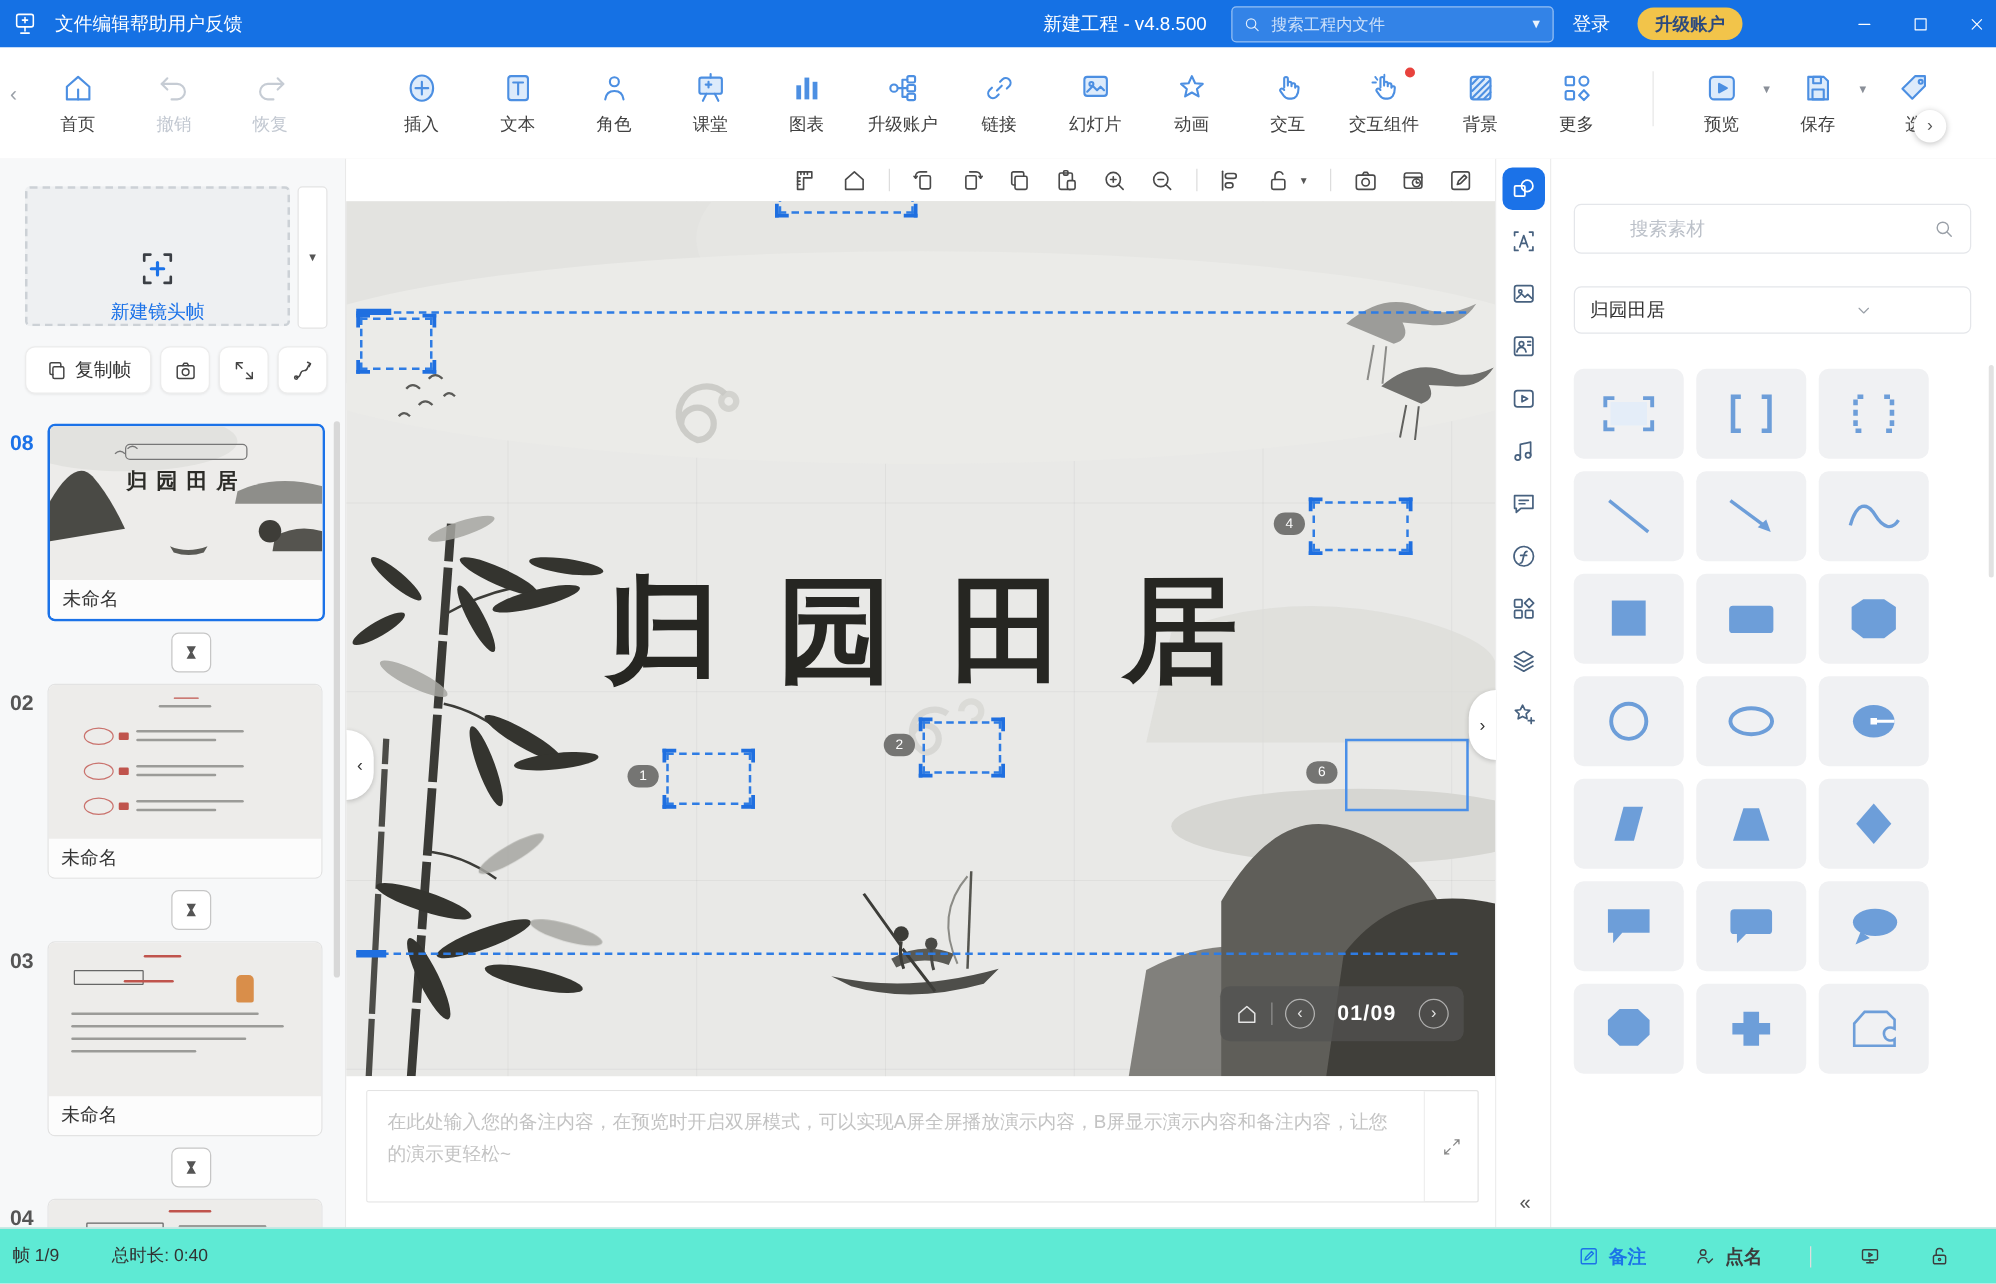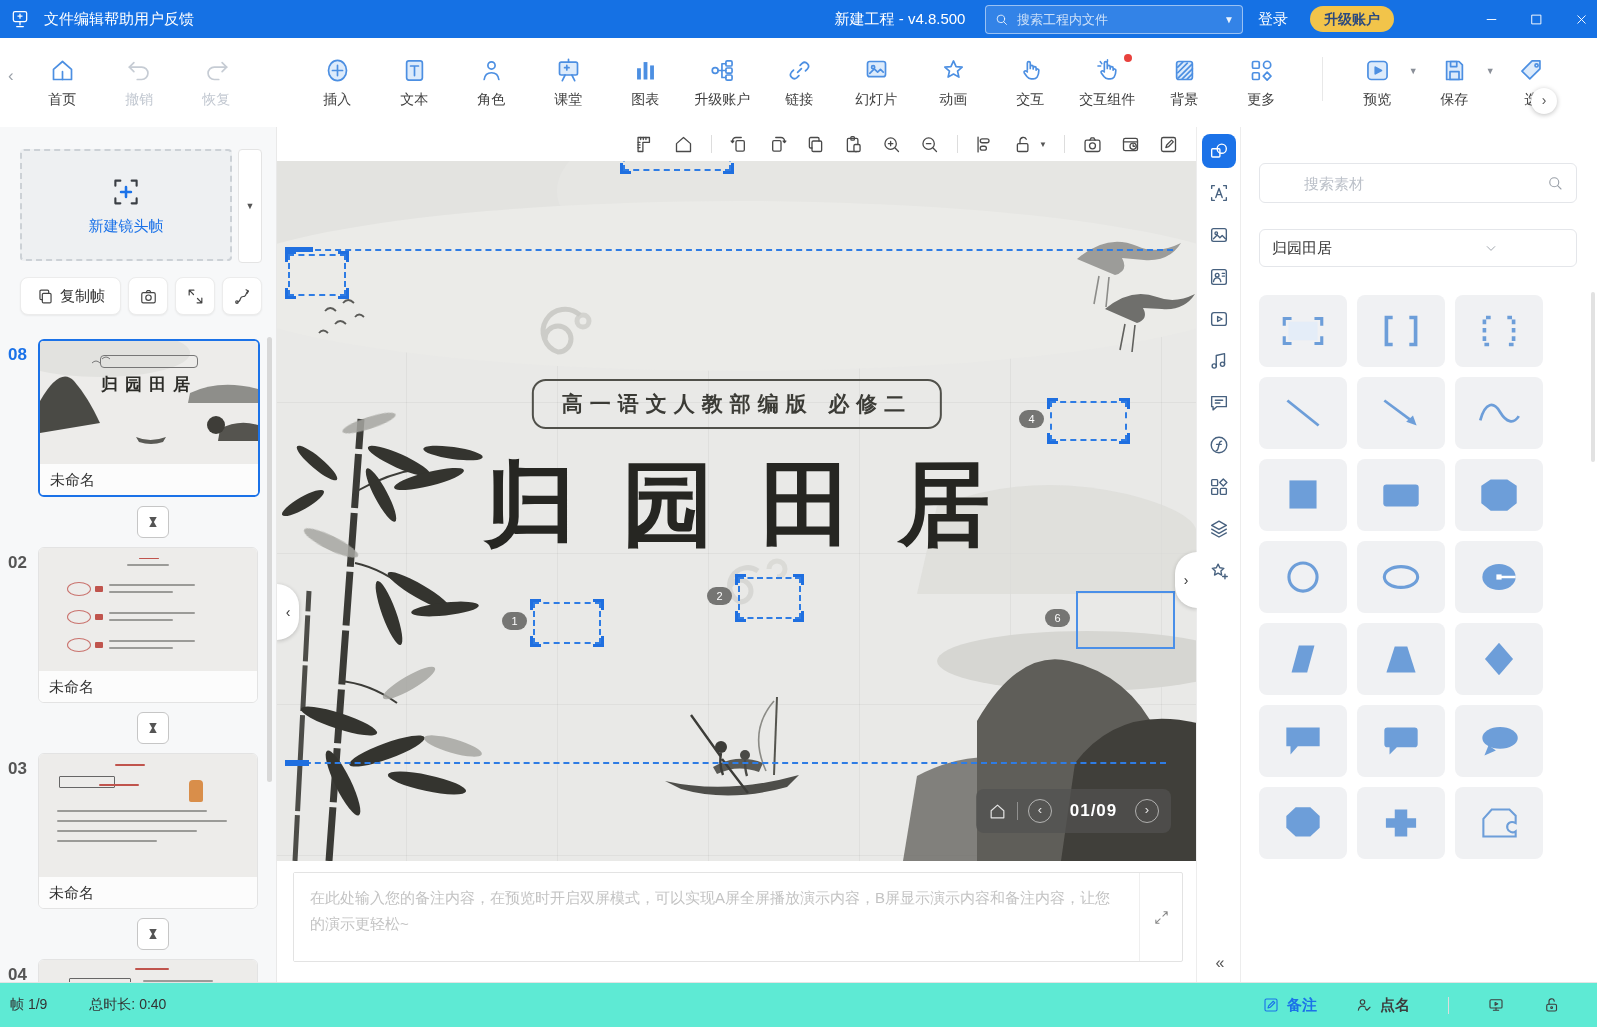--- a/index.html
+++ b/index.html
@@ -40,21 +40,21 @@
   .tb-item .tcaret{position:absolute;right:-2px;top:9px;font-style:normal;font-size:9px;color:#8a8f98;}
   .g2{margin-left:44px;}
   .tb-div{width:1px;height:44px;background:#e8e8e8;margin:0 16px 0 22px;}
   .tb-next{position:absolute;right:40px;top:50px;width:26px;height:26px;background:#fff;border-radius:50%;
            box-shadow:0 1px 5px rgba(0,0,0,.25);text-align:center;line-height:25px;color:#555;cursor:pointer;}
 
   
   .leftpanel{position:absolute;left:0;top:127px;width:276px;bottom:45px;background:#f7f8f9;overflow:hidden;}
   .nf-row{display:flex;margin:22px 14px 0 20px;}
   .newframe{flex:1;height:108px;border:2px dashed #ccd1d6;border-radius:4px;background:#eef0f2;
-            display:flex;flex-direction:column;align-items:center;justify-content:center;gap:8px;cursor:pointer;}
+            display:flex;flex-direction:column;align-items:center;justify-content:flex-end;gap:8px;cursor:pointer;}
   .newframe .icon{width:40px;height:34px;color:#3b3f45;}
   .nf-label{color:#1b72e8;font-size:15px;}
   .nf-dd{width:22px;height:112px;margin-left:6px;background:#fff;border:1px solid #e4e4e4;border-radius:4px;
          display:flex;align-items:center;justify-content:center;font-size:9px;color:#555;cursor:pointer;}
   .lp-tools{display:flex;gap:7px;margin:14px 14px 0 20px;}
   .lp-tools button{background:#fff;border:1px solid #ececec;box-shadow:0 1px 2px rgba(0,0,0,.06);border-radius:8px;
                    height:38px;display:flex;align-items:center;justify-content:center;gap:5px;cursor:pointer;
                    font-size:15px;color:#333;font-family:inherit;}
   .lp-tools .copyframe{flex:1;}
   .lp-tools .sq{width:40px;}
@@ -706,21 +706,20 @@
           <path d="M64 72q-2 12 2 22M64 76L34 34M65 78l26 34" stroke="#3c3c38" stroke-width="2.4" fill="none"></path>
           <circle cx="88" cy="74" r="5" fill="#4a4a46"></circle>
           <path d="M88 79q0 10 2 16" stroke="#4a4a46" stroke-width="2.4" fill="none"></path>
         </g>
 
         <path d="M640 615q60-32 124-10v95H626z" fill="#6e6d68" opacity=".85"></path>
         <path d="M700 560q42-72 92-60 60 14 88 72v128H700z" fill="#5f5e59"></path>
         <path d="M798 602q44-58 122-40v138H784z" fill="#403f3a"></path>
       </svg>
 
-      <div class="slide-sub">高一语文人教部编版 必修二</div>
       <div class="slide-title">归园田居</div>
 
       <div id="overlays">
           <div class="guide" style="left:8px;top:88px;width:888px"></div>
           <div class="gcap" style="left:8px;top:86px;width:28px;height:5px"></div>
           <div class="guide" style="left:8px;top:601px;width:881px"></div>
           <div class="gcap" style="left:8px;top:599px;width:24px;height:6px"></div>
           <div class="selbox " style="left:346px;top:-34px;width:104px;height:40px">
             <i class="bl"></i>
             <i class="br"></i>

